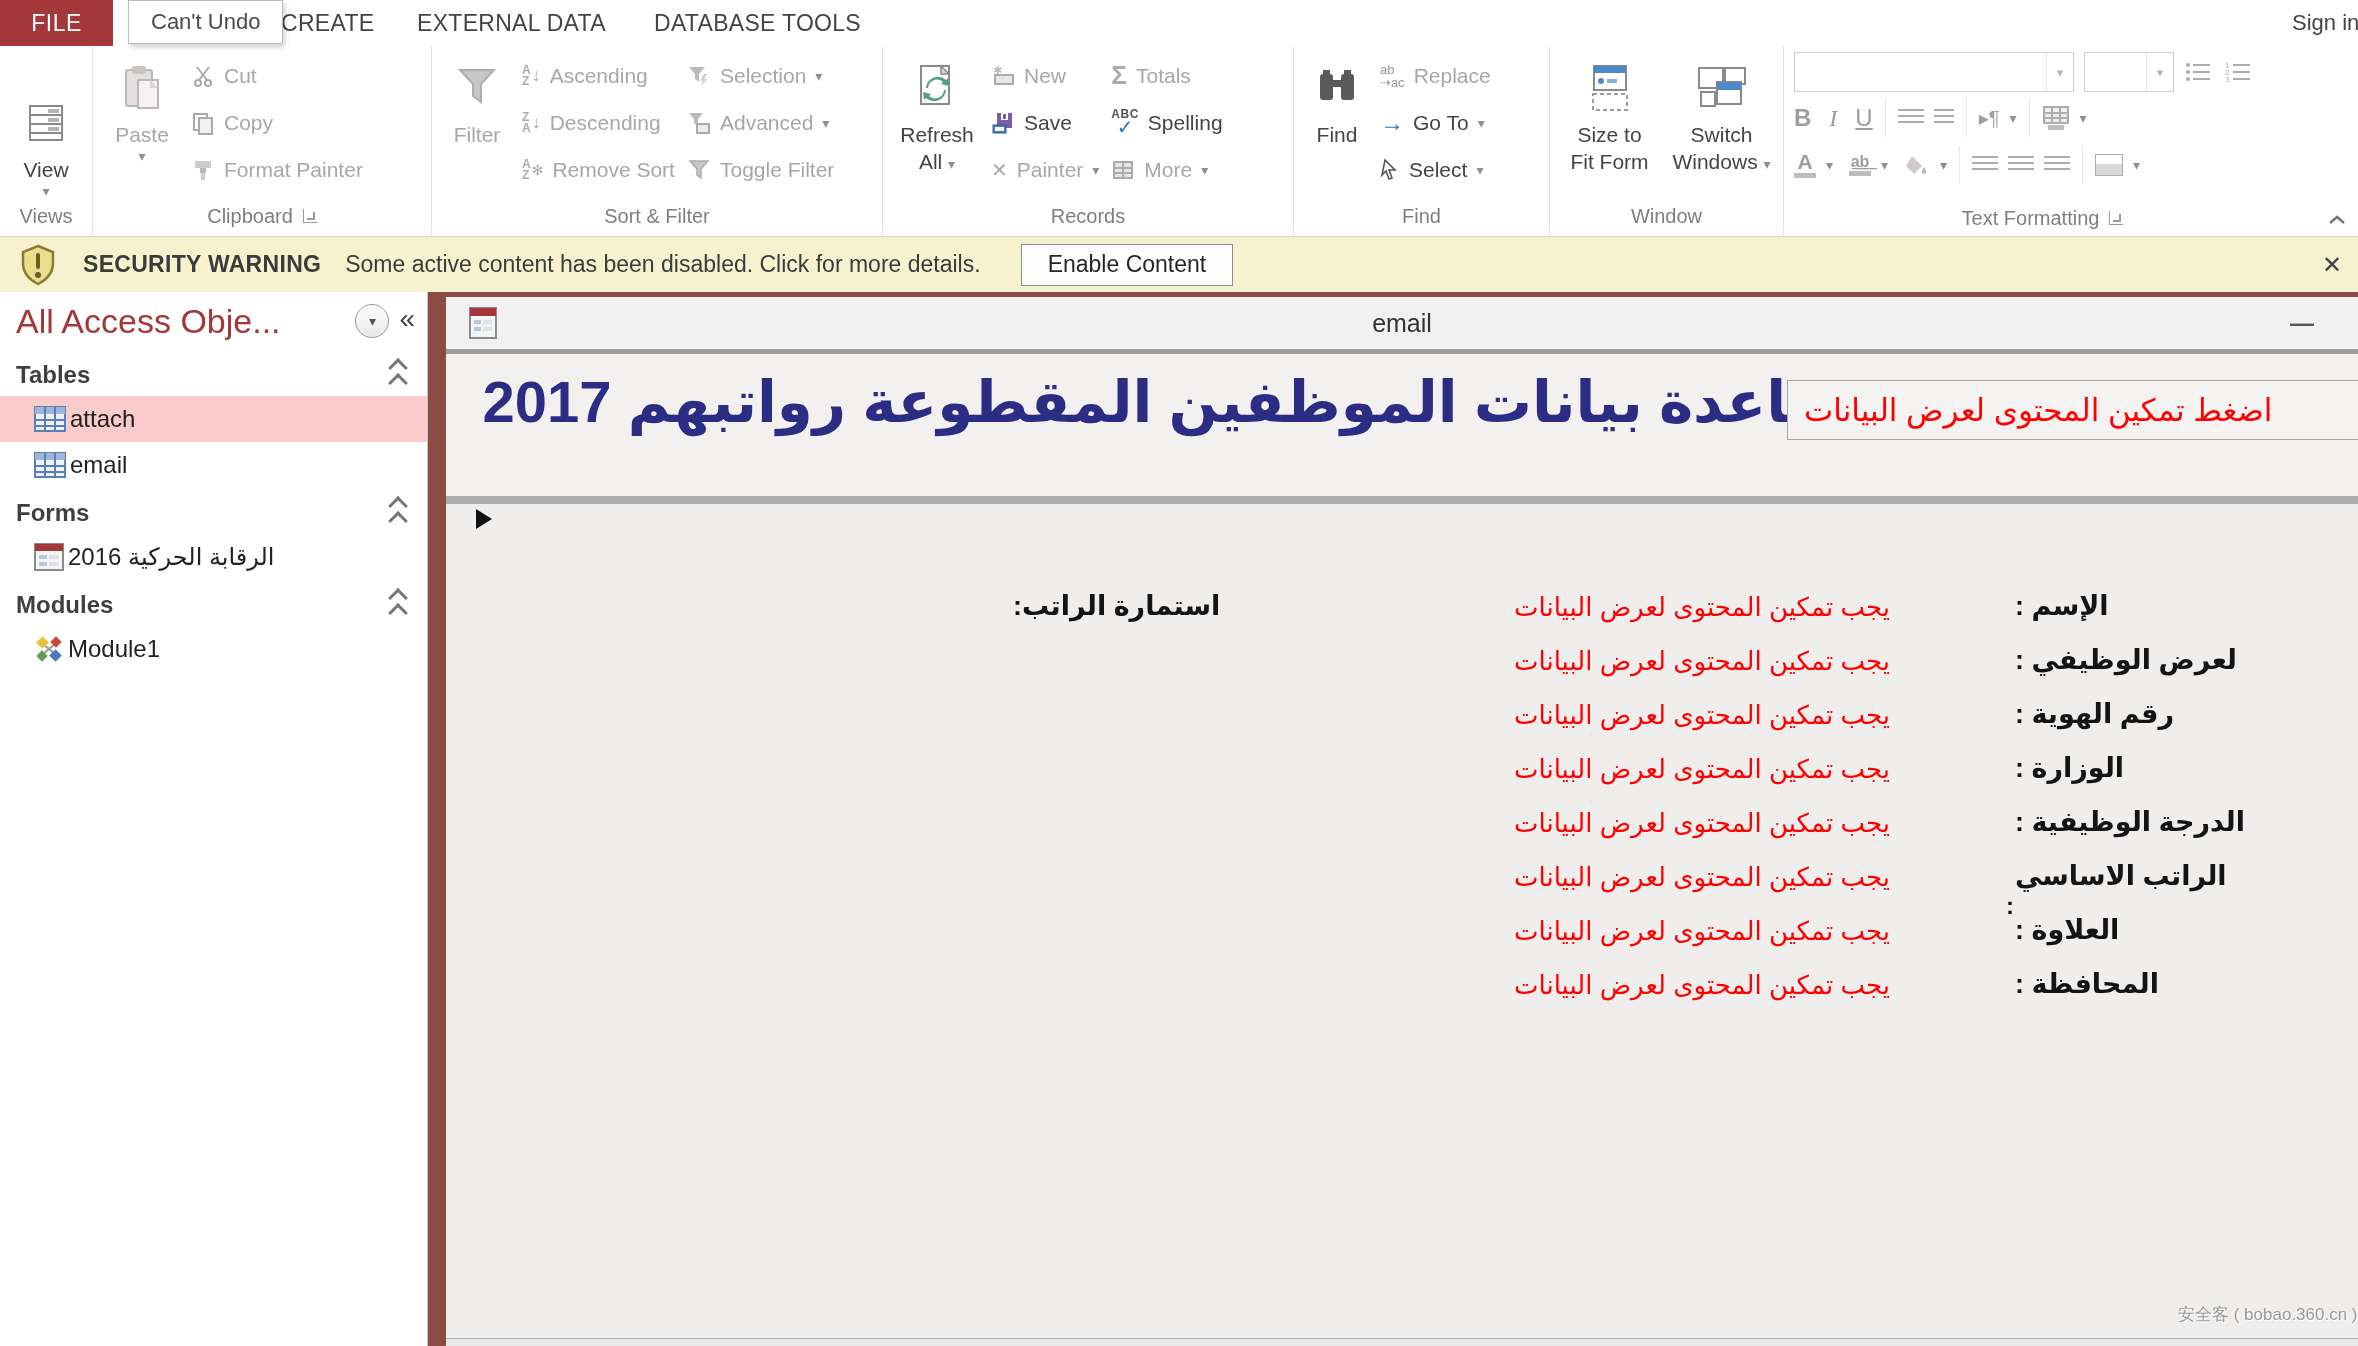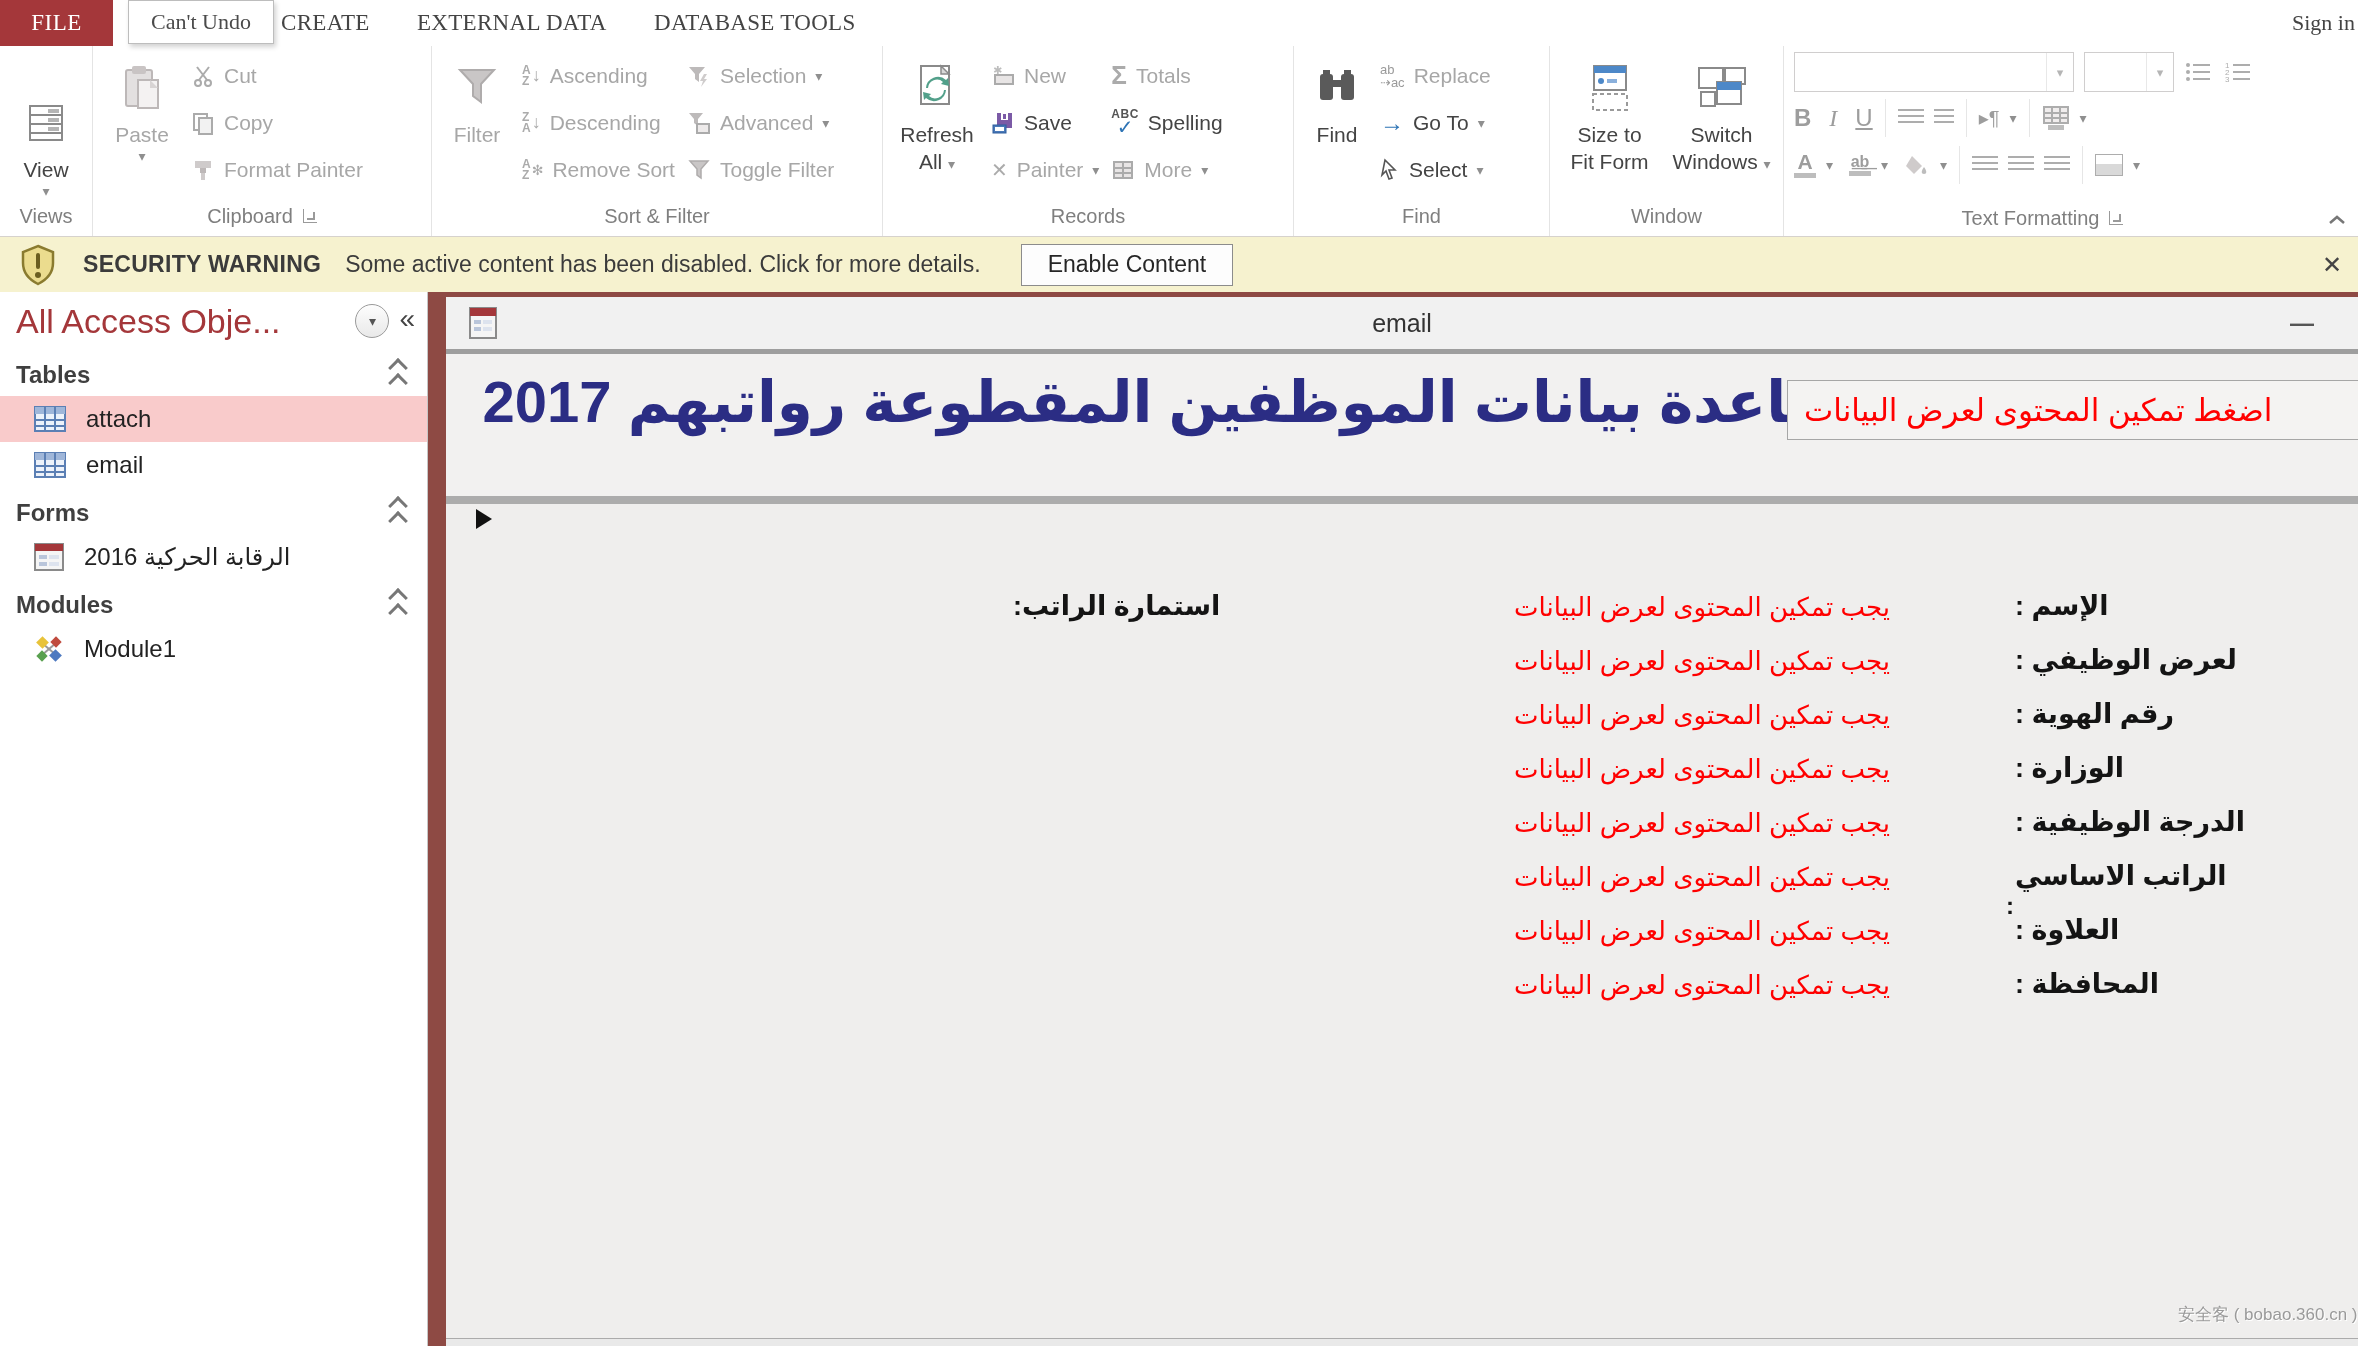--- a/index.html
+++ b/index.html
@@ -5,21 +5,21 @@
   html,body{margin:0;padding:0;}
   body{
     width:2358px;height:1346px;position:relative;overflow:hidden;
     background:#fff;font-family:"Liberation Sans","DejaVu Sans",sans-serif;
     -webkit-font-smoothing:antialiased;color:#444;
   }
   .abs{position:absolute;}
   .rtl{direction:rtl;}
 
   
-  #tabbar{left:0;top:0;width:2358px;height:46px;background:#fff;font-family:Liberation Serif, serif;}
+  #tabbar{left:0;top:0;width:2358px;height:46px;background:#fff;}
   #file-tab{left:0;top:0;width:113px;height:46px;background:#A4373A;color:#fff;
     display:flex;align-items:center;justify-content:center;font-size:23px;letter-spacing:.5px;}
   .rtab{top:0;height:46px;display:flex;align-items:center;font-size:23px;color:#444;letter-spacing:.3px;}
   #tooltip{left:128px;top:0;height:42px;background:#fff;border:1px solid #BDBDBD;
     box-shadow:2px 3px 5px rgba(0,0,0,.18);display:flex;align-items:center;
     padding:0 22px;font-size:22px;color:#4a4a4a;z-index:30;}
   #signin{left:2292px;top:0;height:46px;display:flex;align-items:center;font-size:22px;color:#444;white-space:nowrap;}
 
   
   #ribbon{left:0;top:46px;width:2358px;height:190px;background:#fff;border-bottom:1px solid #D6D2CD;display:flex;}
@@ -76,21 +76,21 @@
 
   
   #navpane{left:0;top:292px;width:428px;height:1054px;background:#fff;border-right:1px solid #C6C6C6;box-sizing:border-box;}
   #nav-title-row{height:58px;display:flex;align-items:center;padding:0 12px 0 16px;gap:10px;}
   #nav-title{flex:1;font-size:34px;color:#A4373A;white-space:nowrap;overflow:hidden;}
   #nav-menu-button{width:32px;height:32px;border-radius:50%;border:1px solid #9a9a9a;background:linear-gradient(#fdfdfd,#e9e9e9);
     display:flex;align-items:center;justify-content:center;color:#555;font-size:14px;flex:none;}
   #nav-collapse{font-size:28px;color:#444;flex:none;margin-top:-4px;}
   .nav-sec{height:42px;display:flex;align-items:center;justify-content:space-between;padding:0 22px 0 16px;
     font-size:24px;font-weight:bold;color:#3F3F3F;margin-top:4px;}
-  .nav-item{height:46px;display:flex;align-items:center;gap:20px;padding-left:34px;font-size:24px;color:#222;}
+  .nav-item{height:46px;display:flex;align-items:center;gap:4px;padding-left:34px;font-size:24px;color:#222;}
   .nav-item.sel{background:#F9CBCB;}
   .chev2{display:flex;flex-direction:column;gap:1px;}
   .chev2 b{width:11px;height:11px;border-top:3px solid #777;border-left:3px solid #777;transform:rotate(45deg);display:block;}
 
   
   #maroonstrip{left:428px;top:292px;width:18px;height:1054px;background:#8E4A44;}
   #docwin{left:446px;top:292px;width:1912px;height:1054px;background:#EFEEED;border-top:5px solid #8E4A44;box-sizing:border-box;overflow:hidden;}
   #doc-titlebar{height:52px;background:#F1F1F1;border-bottom:5px solid #9E9E9E;position:relative;display:flex;align-items:center;}
   #doc-title{position:absolute;left:0;right:0;text-align:center;font-size:25px;color:#333;}
   #doc-minimize{position:absolute;right:44px;top:0;height:52px;display:flex;align-items:center;color:#555;font-size:24px;font-weight:bold;}

